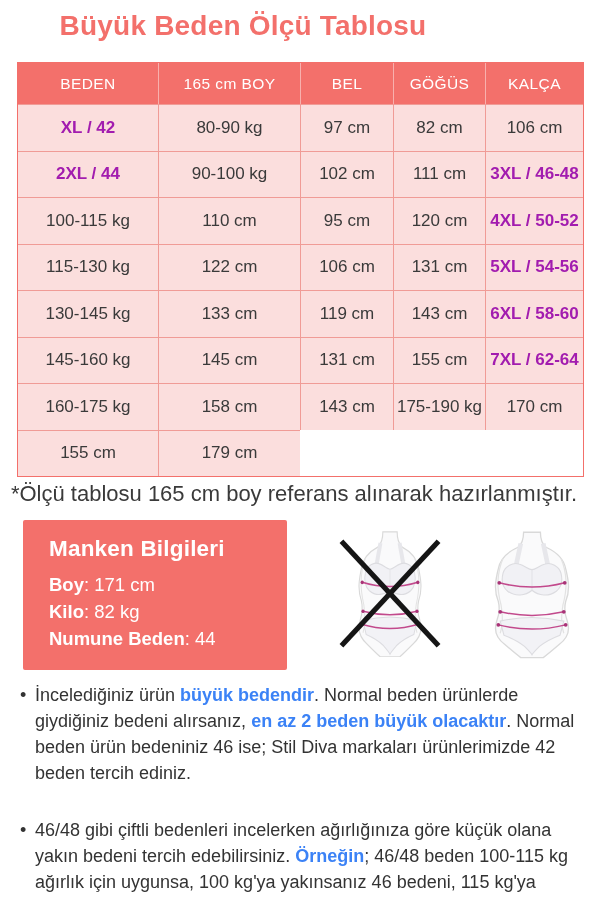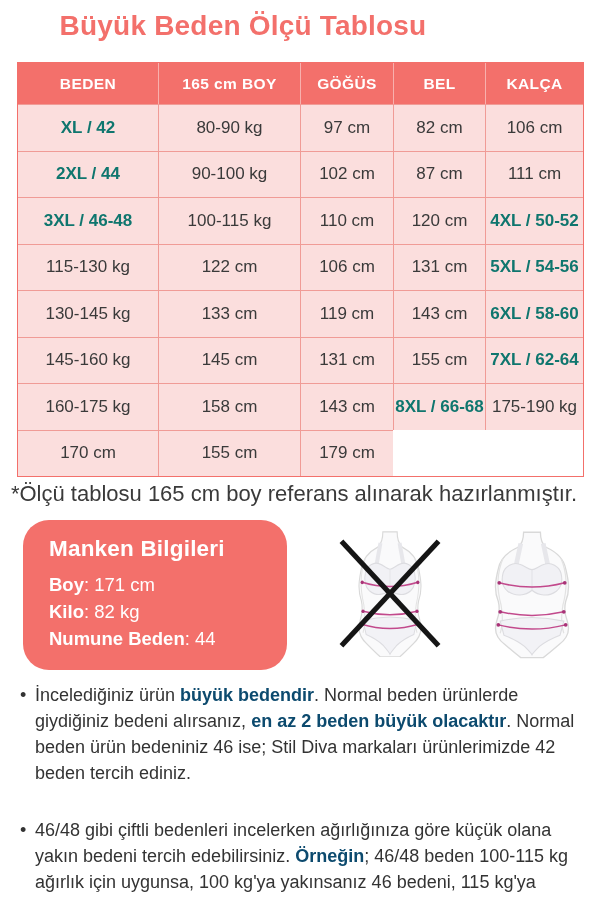--- a/index.html
+++ b/index.html
@@ -20,105 +20,104 @@
     position:absolute;top:10px;left:0;width:486px;margin:0;
     text-align:center;font-size:28px;font-weight:800;color:var(--coral);
     letter-spacing:.2px;
   }
   .size-table{
     position:absolute;left:17px;top:62px;width:567px;
     display:grid;grid-template-columns:140px 142px 93px 92px 98px;
     border:1px solid var(--coral);
   }
   .hcell{
-    background:var(--coral);color:#fff;font-weight:700;font-size:15.5px;
+    background:var(--coral);color:#fff;font-weight:400;font-size:15.5px;
     height:41px;display:flex;align-items:center;justify-content:center;
     letter-spacing:.4px;border-left:1px solid rgba(255,255,255,.45);
   }
   .hcell:first-child{border-left:none;}
   .cell{
     background:var(--cell-pink);color:var(--text-dark);font-size:17px;
     height:46.5px;display:flex;align-items:center;justify-content:center;
     border-top:1px solid var(--cell-border);border-left:1px solid var(--cell-border);
   }
   .size-table > .cell:nth-child(5n+1){border-left:none;}
-  .cell.c0{font-weight:800;color:#0f766e;}
+  .cell.c0{font-weight:800;color:#a21caf;}
   .footnote{
     position:absolute;top:481px;left:0;width:588px;text-align:center;
     font-size:22px;color:#3A3A3A;
   }
   .model-card{
     position:absolute;left:23px;top:520px;width:264px;height:150px;
-    background:var(--coral);border-radius:26px;color:#fff;
+    background:var(--coral);border-radius:2px;color:#fff;
     padding:16px 10px 0 26px;
   }
   .model-title{font-size:22.5px;font-weight:800;letter-spacing:.2px;}
   .model-fields{margin-top:9px;font-size:18.5px;line-height:27px;}
   .model-field .lbl{font-weight:800;}
   .fig{position:absolute;}
   .fig-wrong{left:332px;top:530px;width:116px;height:127px;}
   .fig-right{left:474px;top:528px;width:116px;height:132px;}
   .notes{
     position:absolute;left:20px;top:682px;width:562px;margin:0;padding:0;
     list-style:none;
   }
   .notes li{
     position:relative;padding-left:15px;font-size:18px;line-height:26px;
     color:#333;margin-bottom:31px;
   }
   .notes li::before{
     content:"\2022";position:absolute;left:0;top:0;color:#333;font-size:18px;
   }
-  .notes .b{font-weight:800;color:#0c4a6e;}
+  .notes .b{font-weight:800;color:#3b82f6;}
 </style>
 </head>
 <body>
 
 <h1 class="title">Büyük Beden Ölçü Tablosu</h1>
 
 <div class="size-table">
     <div class="hcell">BEDEN</div>
     <div class="hcell">165 cm BOY</div>
+    <div class="hcell">BEL</div>
     <div class="hcell">GÖĞÜS</div>
-    <div class="hcell">BEL</div>
     <div class="hcell">KALÇA</div>
     <div class="cell c0">XL / 42</div>
     <div class="cell">80-90 kg</div>
     <div class="cell">97 cm</div>
     <div class="cell">82 cm</div>
     <div class="cell">106 cm</div>
     <div class="cell c0">2XL / 44</div>
     <div class="cell">90-100 kg</div>
     <div class="cell">102 cm</div>
-    <div class="cell">87 cm</div>
     <div class="cell">111 cm</div>
     <div class="cell c0">3XL / 46-48</div>
     <div class="cell">100-115 kg</div>
     <div class="cell">110 cm</div>
+    <div class="cell">95 cm</div>
     <div class="cell">120 cm</div>
     <div class="cell c0">4XL / 50-52</div>
     <div class="cell">115-130 kg</div>
     <div class="cell">122 cm</div>
     <div class="cell">106 cm</div>
     <div class="cell">131 cm</div>
     <div class="cell c0">5XL / 54-56</div>
     <div class="cell">130-145 kg</div>
     <div class="cell">133 cm</div>
     <div class="cell">119 cm</div>
     <div class="cell">143 cm</div>
     <div class="cell c0">6XL / 58-60</div>
     <div class="cell">145-160 kg</div>
     <div class="cell">145 cm</div>
     <div class="cell">131 cm</div>
     <div class="cell">155 cm</div>
     <div class="cell c0">7XL / 62-64</div>
     <div class="cell">160-175 kg</div>
     <div class="cell">158 cm</div>
     <div class="cell">143 cm</div>
-    <div class="cell c0">8XL / 66-68</div>
     <div class="cell">175-190 kg</div>
     <div class="cell">170 cm</div>
     <div class="cell">155 cm</div>
     <div class="cell">179 cm</div>
   </div>
 
 <div class="footnote">*Ölçü tablosu 165 cm boy referans alınarak hazırlanmıştır.</div>
 
 <div class="model-card">
   <div class="model-title">Manken Bilgileri</div>

